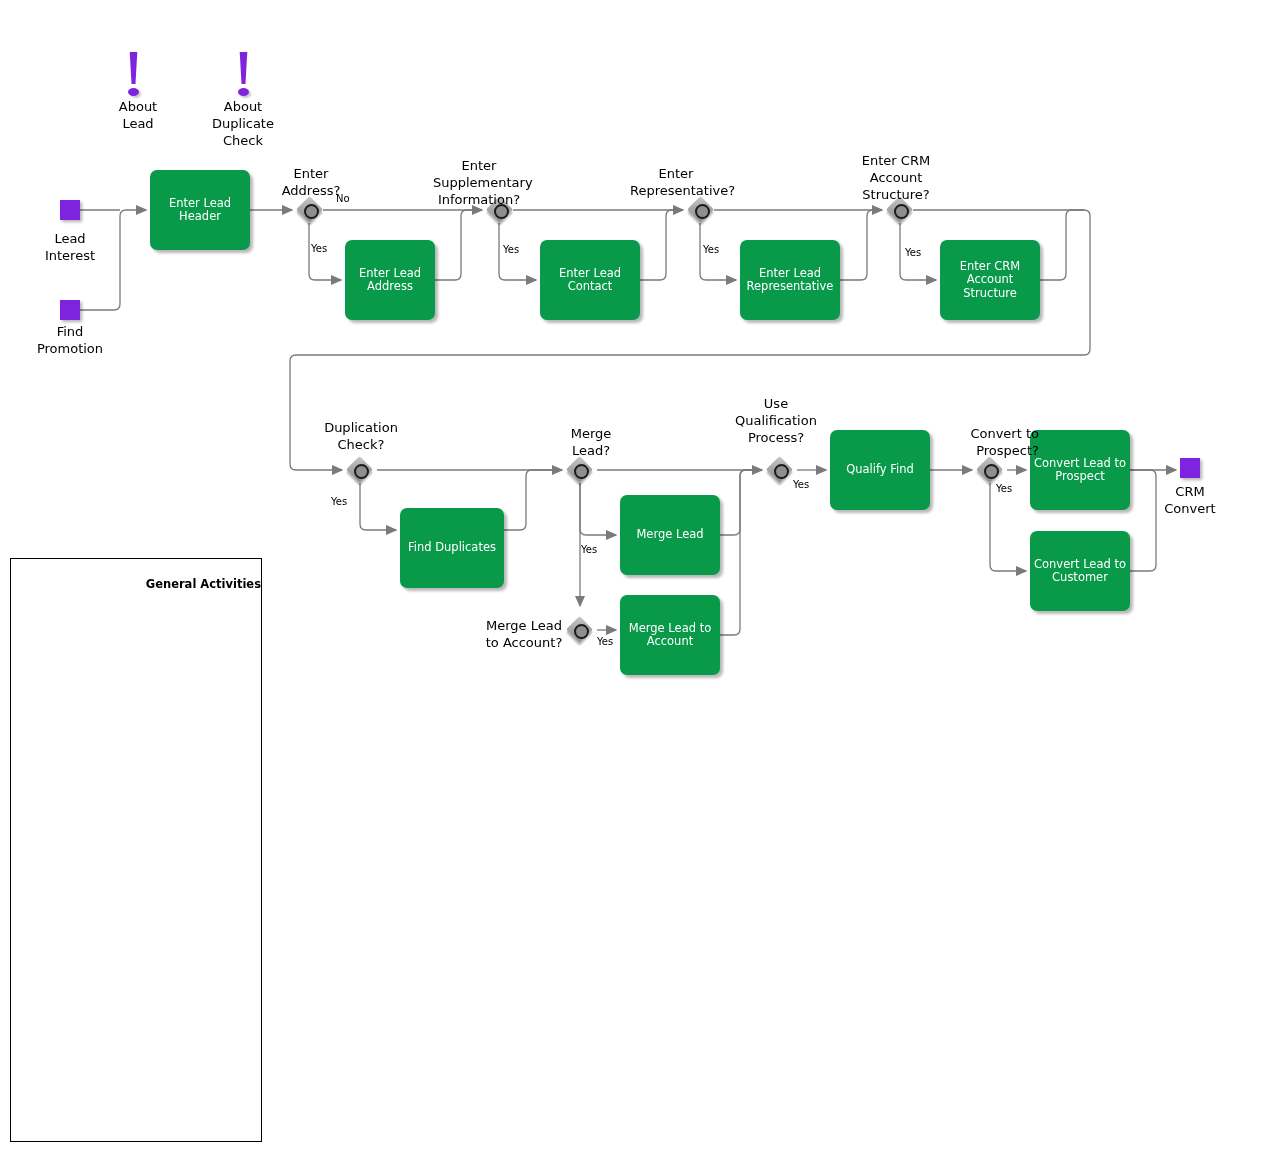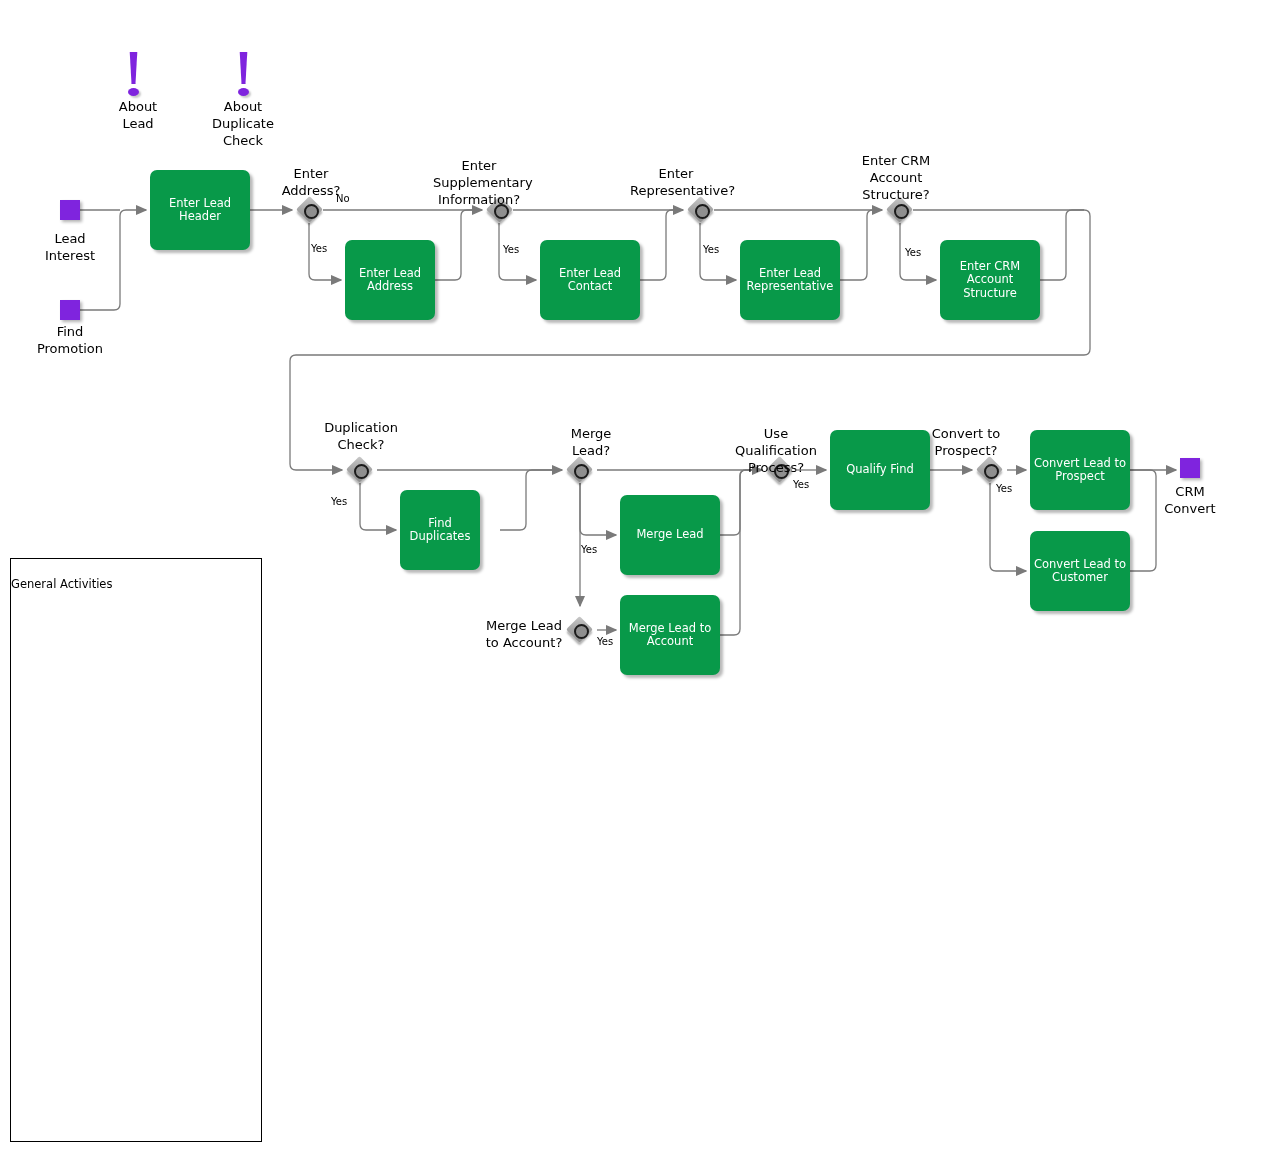--- a/index.html
+++ b/index.html
@@ -45,22 +45,22 @@
   
   .note{position:absolute;width:34px;}
   .note .bar{position:absolute;left:11px;top:0;width:9px;height:32px;
     background:#7f24de;clip-path:polygon(8% 0,92% 0,72% 100%,28% 100%);
     box-shadow:2px 2px 2px rgba(0,0,0,.22);}
   .note .dot{position:absolute;left:10px;top:36px;width:11px;height:8px;
     background:#7f24de;border-radius:50%;box-shadow:2px 2px 2px rgba(0,0,0,.22);}
 
   
   .panel{position:absolute;border:1.6px solid #000;background:#fff;}
-  .panel-title{position:absolute;width:100%;text-align:left;
-    font-size:11.5px;color:#000;}
+  .panel-title{position:absolute;width:100%;text-align:right;
+    font-size:11.5px;color:#000;font-weight:bold;}
 </style>
 </head>
 <body>
 
 <div id="stage">
 
 
   <svg id="wires" viewBox="0 0 1280 1150" xmlns="http://www.w3.org/2000/svg">
     <defs>
       <marker id="ah" markerWidth="9" markerHeight="8" refX="8" refY="4" orient="auto">
@@ -145,21 +145,21 @@
 Header</div>
       <div class="task" style="left:345px;top:240px;width:90px;height:80px;white-space:pre-line;">Enter Lead
 Address</div>
       <div class="task" style="left:540px;top:240px;width:100px;height:80px;white-space:pre-line;">Enter Lead
 Contact</div>
       <div class="task" style="left:740px;top:240px;width:100px;height:80px;white-space:pre-line;">Enter Lead
 Representative</div>
       <div class="task" style="left:940px;top:240px;width:100px;height:80px;white-space:pre-line;">Enter CRM
 Account
 Structure</div>
-      <div class="task" style="left:400px;top:490px;width:80px;height:80px;white-space:pre-line;">Find Duplicates</div>
+      <div class="task" style="left:400px;top:508px;width:104px;height:80px;white-space:pre-line;">Find Duplicates</div>
       <div class="task" style="left:620px;top:495px;width:100px;height:80px;white-space:pre-line;">Merge Lead</div>
       <div class="task" style="left:620px;top:595px;width:100px;height:80px;white-space:pre-line;">Merge Lead to
 Account</div>
       <div class="task" style="left:830px;top:430px;width:100px;height:80px;white-space:pre-line;">Qualify Find</div>
       <div class="task" style="left:1030px;top:430px;width:100px;height:80px;white-space:pre-line;">Convert Lead to
 Prospect</div>
       <div class="task" style="left:1030px;top:531px;width:100px;height:80px;white-space:pre-line;">Convert Lead to
 Customer</div>
       <div class="gw" style="left:296px;top:196px;">
         <div class="dia"></div>
@@ -202,28 +202,28 @@
       <div class="gw" style="left:566px;top:616px;">
         <div class="dia"></div>
         <div class="ring"></div>
       </div>
       <div class="lbl" style="left:478px;top:617px;width:92px;">Merge Lead
 to Account?</div>
       <div class="gw" style="left:766px;top:456px;">
         <div class="dia"></div>
         <div class="ring"></div>
       </div>
-      <div class="lbl" style="left:730px;top:425px;width:92px;">Use
+      <div class="lbl" style="left:730px;top:395px;width:92px;">Use
 Qualification
 Process?</div>
       <div class="gw" style="left:976px;top:456px;">
         <div class="dia"></div>
         <div class="ring"></div>
       </div>
-      <div class="lbl" style="left:920px;top:425px;width:92px;">Convert to
+      <div class="lbl" style="left:947px;top:425px;width:92px;text-align:right;">Convert to
 Prospect?</div>
       <div class="flowlbl" style="left:336px;top:192px;">No</div>
       <div class="flowlbl" style="left:311px;top:242px;">Yes</div>
       <div class="flowlbl" style="left:503px;top:243px;">Yes</div>
       <div class="flowlbl" style="left:703px;top:243px;">Yes</div>
       <div class="flowlbl" style="left:905px;top:246px;">Yes</div>
       <div class="flowlbl" style="left:331px;top:495px;">Yes</div>
       <div class="flowlbl" style="left:581px;top:543px;">Yes</div>
       <div class="flowlbl" style="left:597px;top:635px;">Yes</div>
       <div class="flowlbl" style="left:793px;top:478px;">Yes</div>

